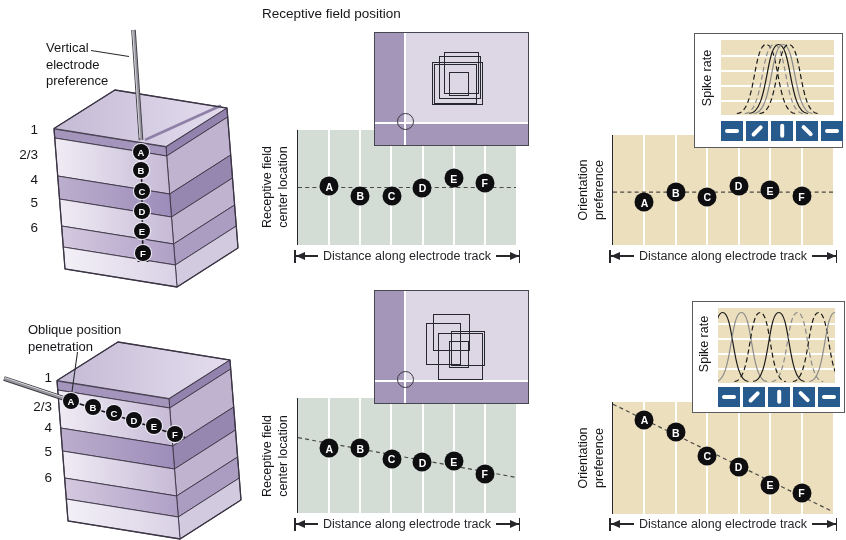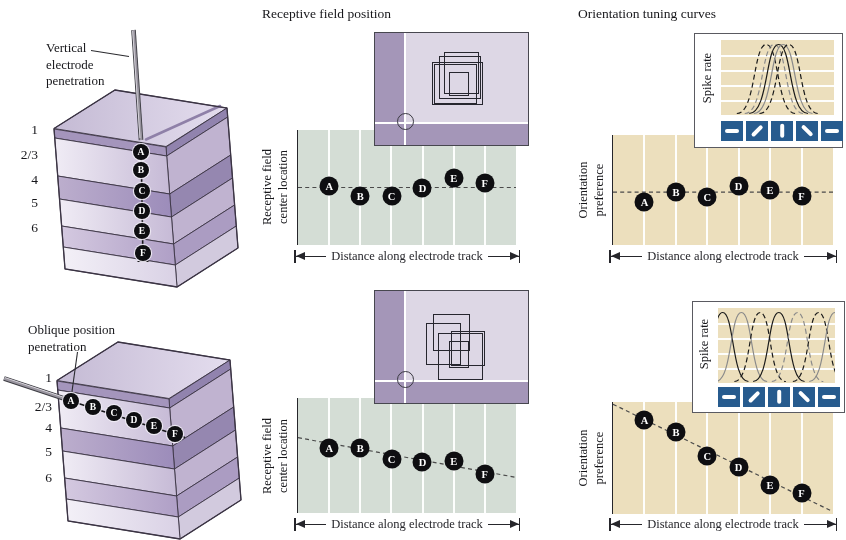--- a/index.html
+++ b/index.html
@@ -1,17 +1,17 @@
 <!DOCTYPE html>
 <html><head>
 <meta charset="utf-8">
 <style>
   html,body{margin:0;padding:0;background:#fff;}
   .canvas{position:relative;width:846px;height:540px;background:#fff;overflow:hidden;
-          font-family:Liberation Serif, serif;color:#16161a;}
+          font-family:Liberation Sans, sans-serif;color:#16161a;}
   .cube-svg{position:absolute;left:0;top:0;z-index:0;}
   .title{position:absolute;font-size:13.5px;white-space:nowrap;z-index:4;}
   .annot{position:absolute;font-size:13px;line-height:1.28;white-space:pre-line;z-index:4;}
   .layer-label{position:absolute;font-size:13.5px;width:34px;text-align:right;z-index:4;}
   .plot{position:absolute;border-left:1.4px solid #26262b;box-sizing:border-box;z-index:1;overflow:visible;}
   .plot.green{background:#d4ddd5;}
   .plot.tan{background:#ecdfbd;}
   .gridline{position:absolute;top:0;bottom:0;width:2px;background:rgba(255,255,255,.95);transform:translateX(-50%);}
   .dashsvg{position:absolute;left:0;top:0;width:100%;height:100%;}
   .dot{position:absolute;width:19px;height:19px;border-radius:50%;background:#0e0e11;color:#fff;
@@ -129,25 +129,24 @@
     <g>
       <line x1="4" y1="378.5" x2="68.5" y2="400" stroke="#3e3e44" stroke-width="4.6"></line>
       <line x1="4" y1="378.5" x2="68.5" y2="400" stroke="#98949e" stroke-width="2.8"></line>
       <line x1="5" y1="377.6" x2="67" y2="398.4" stroke="#d6d3da" stroke-width="1"></line>
       <line x1="69" y1="400.5" x2="185" y2="437.5" stroke="#141417" stroke-width="1.6"></line>
       <line x1="77.5" y1="352" x2="71.5" y2="395" stroke="#2a2a2e" stroke-width="1.1"></line>
     </g>
   </svg>
 
   <div class="title" style="left:262px;top:6px">Receptive field position</div>
-  <div class="title" style="left:578px;top:6px">Orientation tuning curves</div>
 
   <div class="annot" style="left:46px;top:40px">Vertical
 electrode
-penetration</div>
+preference</div>
   <div class="annot" style="left:28px;top:322px">Oblique position
 penetration</div>
 
   <div class="layer-label" style="left:4px;top:122px">1</div>
   <div class="layer-label" style="left:4px;top:147px">2/3</div>
   <div class="layer-label" style="left:4px;top:172px">4</div>
   <div class="layer-label" style="left:4px;top:195px">5</div>
   <div class="layer-label" style="left:4px;top:220px">6</div>
 
   <div class="layer-label" style="left:18px;top:370px">1</div>

